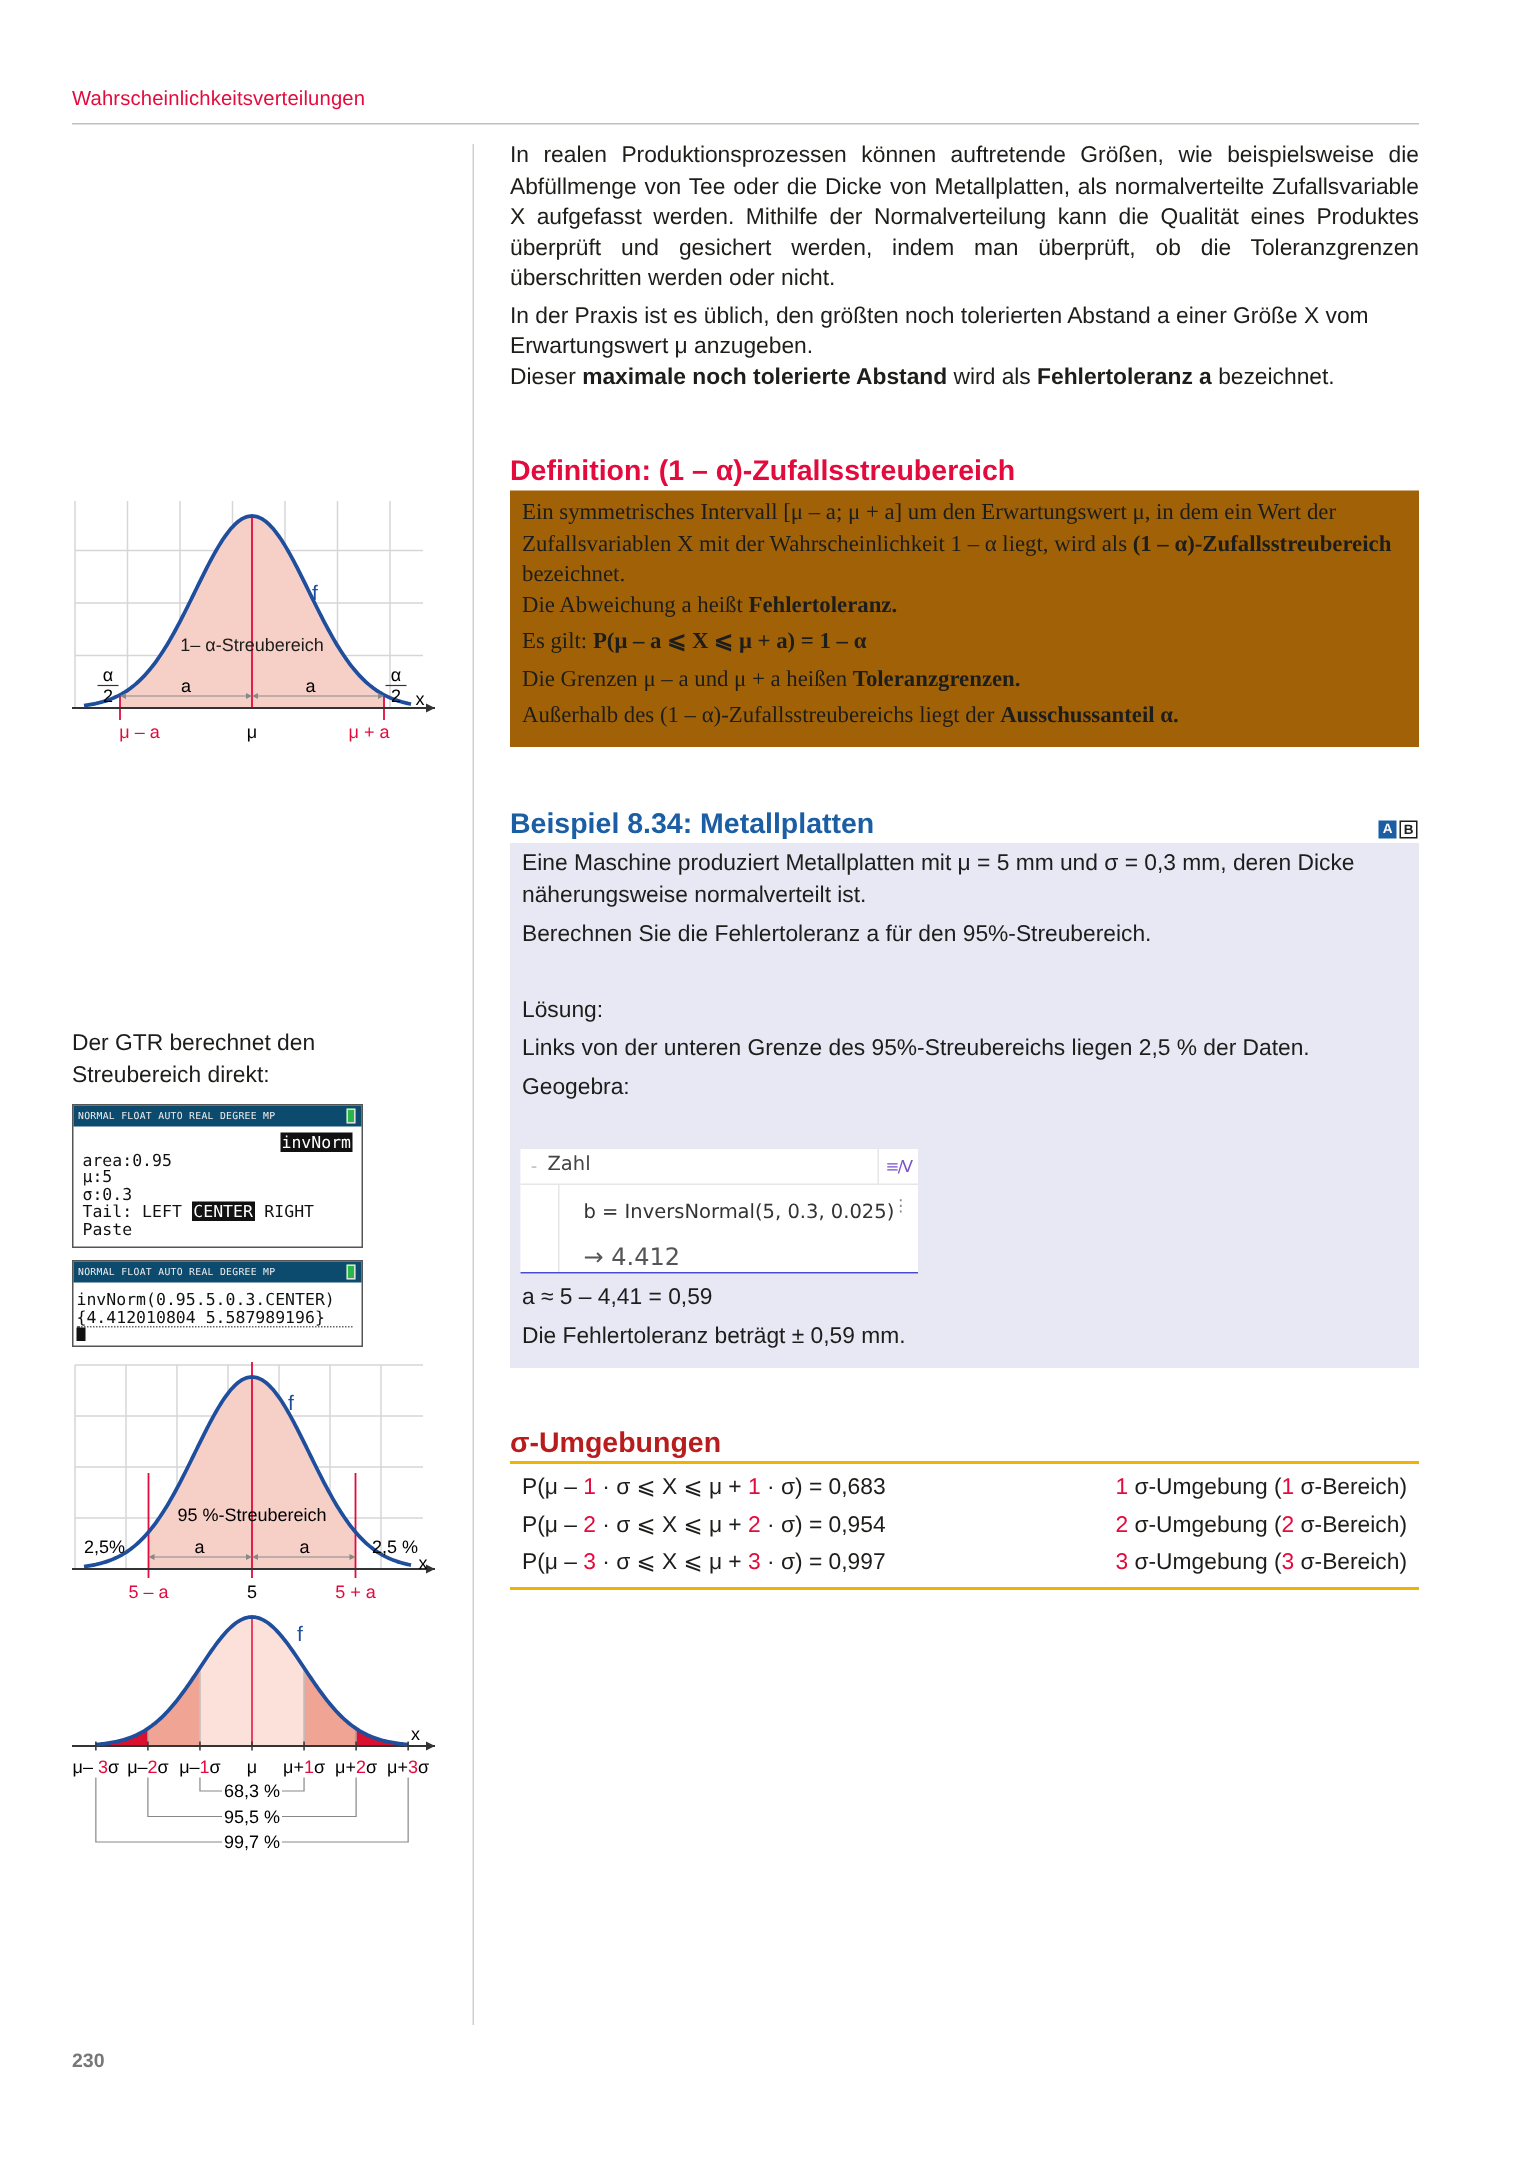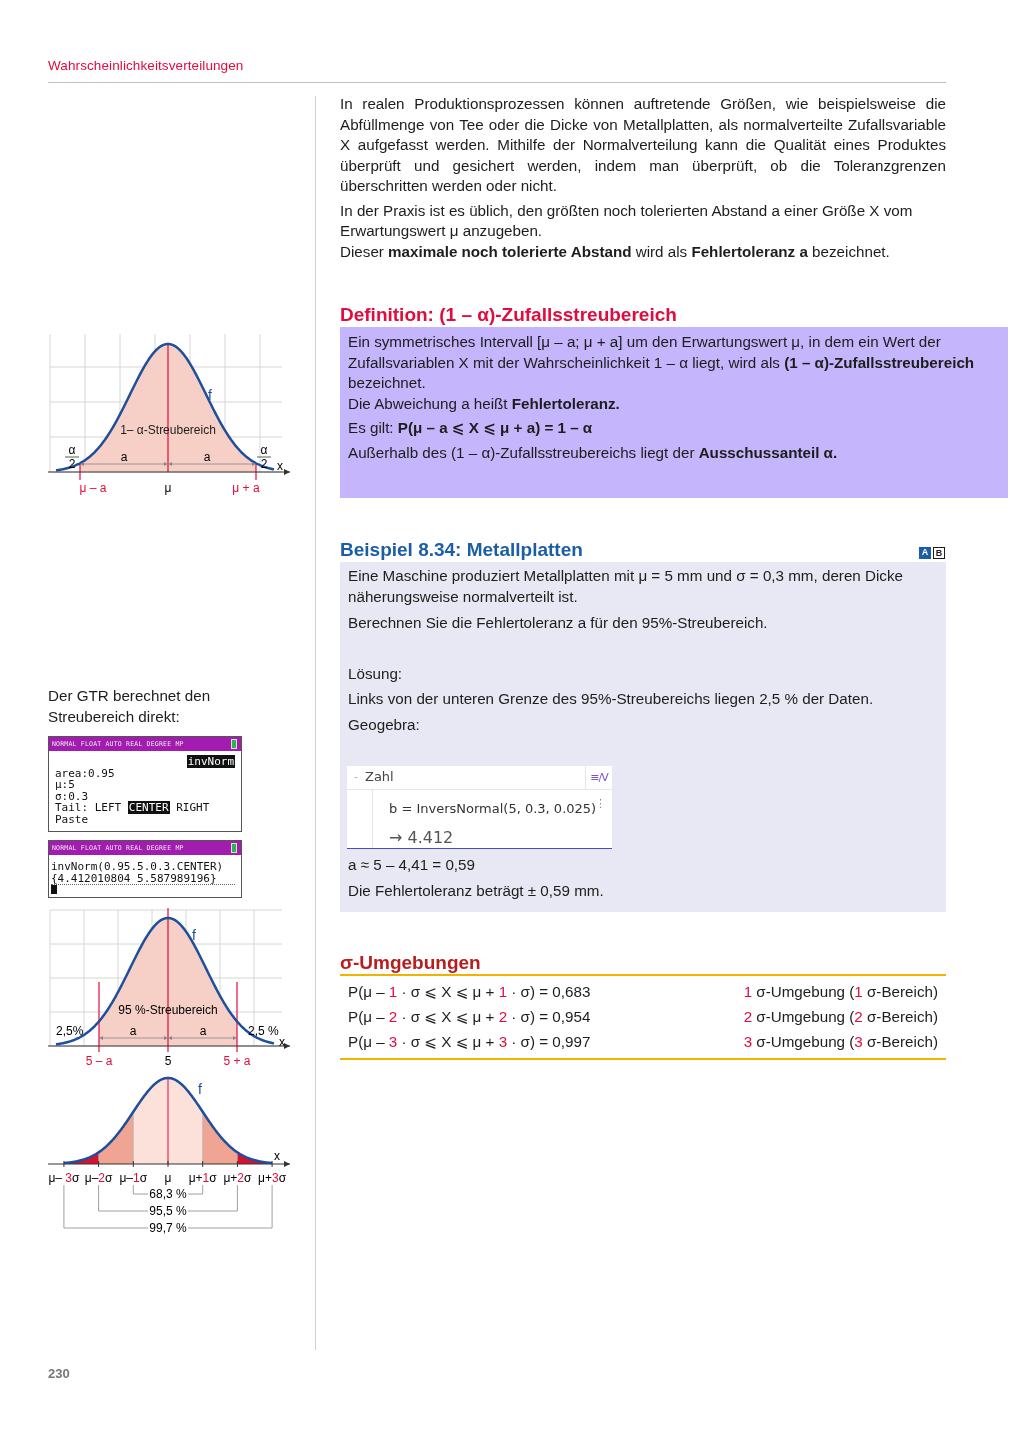--- a/index.html
+++ b/index.html
@@ -14,21 +14,21 @@
   .main { position: absolute; left: 340px; width: 606px; font-size: 15.2px; line-height: 20.5px; }
   .main p { margin-bottom: 4px; }
   .intro { top: 94px; }
   b { font-weight: bold; }
 
   .section-heading { position: absolute; left: 340px; font-size: 19px; font-weight: bold; }
   .def-heading { top: 304px; color: #e30b3d; }
   .ex-heading { top: 539px; color: #1b5ea4; }
   .sig-heading { top: 952px; color: #b91c1c; }
 
-  .def-box { position: absolute; left: 340px; top: 327px; width: 668px; height: 171px; background: #c4b5fd; padding: 5px 8px; font-size: 15.2px; line-height: 20.5px; }
+  .def-box { position: absolute; left: 340px; top: 327px; width: 606px; height: 171px; background: #a16207; padding: 5px 8px; font-size: 15.2px; line-height: 20.5px; font-family: Liberation Serif, serif; }
   .def-box p { margin-bottom: 4px; }
   .def-box p.tight { margin-bottom: 0; }
 
   .ab-badges { position: absolute; left: 919px; top: 547px; display: flex; gap: 2px; }
   .ab-badges span { display: inline-block; width: 12px; height: 12px; font-size: 9px; font-weight: bold; text-align: center; line-height: 11px; }
   .badge-a { background: #1b5ea4; color: #fff; }
   .badge-b { background: #fff; color: #1d1d1b; border: 1px solid #1d1d1b; }
 
   .ex-box { position: absolute; left: 340px; top: 562px; width: 606px; height: 350px; background: #e8e8f5; padding: 4px 8px; font-size: 15.2px; line-height: 20.5px; }
   .ex-box p { margin-bottom: 5px; }
@@ -41,21 +41,21 @@
   .ggb-input { font-size: 13px; color: #333; margin-top: 9px; }
   .ggb-output { font-size: 16px; color: #555; margin-top: 8px; }
   .ggb-menu { position: absolute; right: 6px; top: 4px; font-size: 11px; color: #888; }
 
   .sig-table { position: absolute; left: 340px; top: 974px; width: 606px; border-top: 2px solid #f0b400; border-bottom: 2px solid #f0b400; padding: 3px 8px 4px; font-size: 15.2px; line-height: 25px; }
   .sig-row { display: flex; justify-content: space-between; }
 
   .side-text { position: absolute; left: 48px; top: 686px; width: 230px; font-size: 15.2px; line-height: 20.5px; }
 
   .calc { position: absolute; left: 48px; width: 194px; border: 1px solid #555; background: #fff; font-family: "DejaVu Sans Mono", "Liberation Mono", monospace; }
-  .calc-status { height: 14px; background: #a21caf; color: #eee; font-size: 6.5px; line-height: 14px; padding-left: 3px; position: relative; letter-spacing: 0.2px; }
+  .calc-status { height: 14px; background: #0c4a6e; color: #eee; font-size: 6.5px; line-height: 14px; padding-left: 3px; position: relative; letter-spacing: 0.2px; }
   .calc-batt { position: absolute; right: 4px; top: 2px; width: 6px; height: 10px; background: #2ab64a; border: 1px solid #ddd; }
   .calc-body { font-size: 11px; line-height: 11.5px; padding: 2px 6px; color: #111; }
   .calc1 { top: 736px; height: 96px; }
   .calc2 { top: 840px; height: 58px; }
   .inv { background: #111; color: #fff; padding: 0 1px; }
   .center { text-align: right; }
   .cursor { display: inline-block; width: 6px; height: 9px; background: #111; }
   .dotline { border-bottom: 1px dotted #666; }
 
   svg.fig { position: absolute; overflow: visible; }
@@ -72,20 +72,21 @@
   <p style="text-align:justify;">In realen Produktionsprozessen können auftretende Größen, wie beispielsweise die Abfüllmenge von Tee oder die Dicke von Metallplatten, als normalverteilte Zufallsvariable X aufgefasst werden. Mithilfe der Normalverteilung kann die Qualität eines Produktes überprüft und gesichert werden, indem man überprüft, ob die Toleranzgrenzen überschritten werden oder nicht.</p>
   <p style="margin-bottom:0;"><span>In der Praxis ist es üblich, den größten noch tolerierten Abstand a einer Größe X vom Erwartungswert μ anzugeben.</span></p>
   <p><span>Dieser </span><b>maximale noch tolerierte Abstand</b><span> wird als </span><b>Fehlertoleranz a</b><span> bezeichnet.</span></p>
 </div>
 
 <div class="section-heading def-heading">Definition: (1 – α)-Zufallsstreubereich</div>
 <div class="def-box">
   <p class="tight"><span>Ein symmetrisches Intervall [μ – a; μ + a] um den Erwartungswert μ, in dem ein Wert der Zufallsvariablen X mit der Wahrscheinlichkeit 1 – α liegt, wird als </span><b>(1 – α)-Zufallsstreubereich</b><span> bezeichnet.</span></p>
   <p><span>Die Abweichung a heißt </span><b>Fehlertoleranz.</b></p>
   <p><span>Es gilt:  </span><b>P(μ – a ⩽ X ⩽ μ + a) = 1 – α</b></p>
+  <p><span>Die Grenzen μ – a und μ + a heißen </span><b>Toleranzgrenzen.</b></p>
   <p><span>Außerhalb des (1 – α)-Zufallsstreubereichs liegt der </span><b>Ausschussanteil α.</b></p>
 </div>
 
 <div class="section-heading ex-heading">Beispiel 8.34: Metallplatten</div>
 <div class="ab-badges">
   <span class="badge-a">A</span>
   <span class="badge-b">B</span>
 </div>
 <div class="ex-box">
   <p style="margin-bottom:6px;">Eine Maschine produziert Metallplatten mit μ = 5 mm und σ = 0,3 mm, deren Dicke näherungsweise normalverteilt ist.</p>

